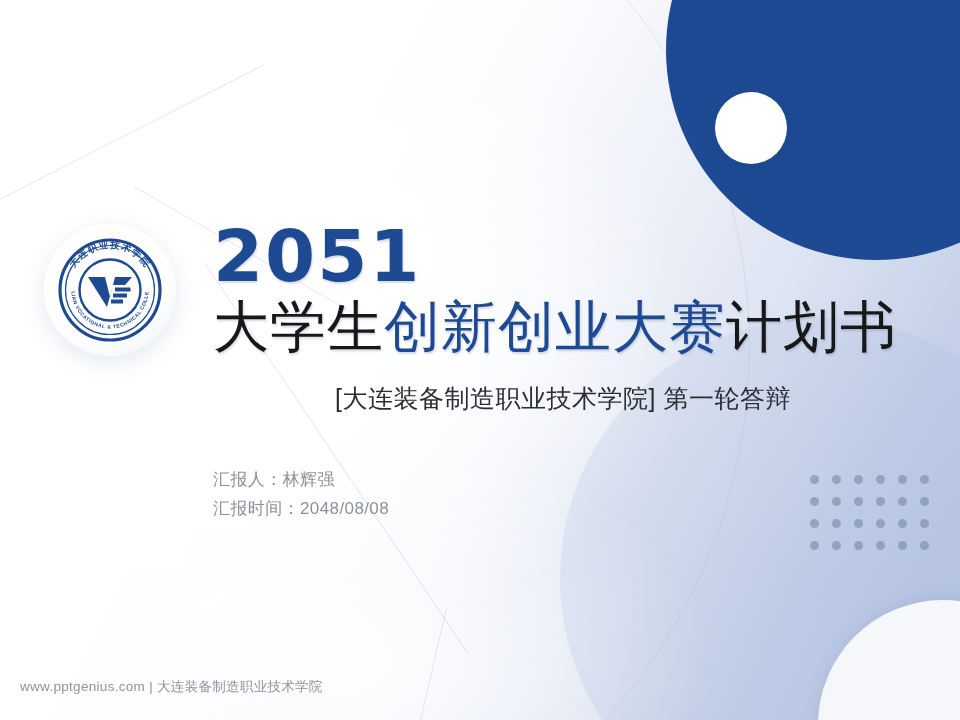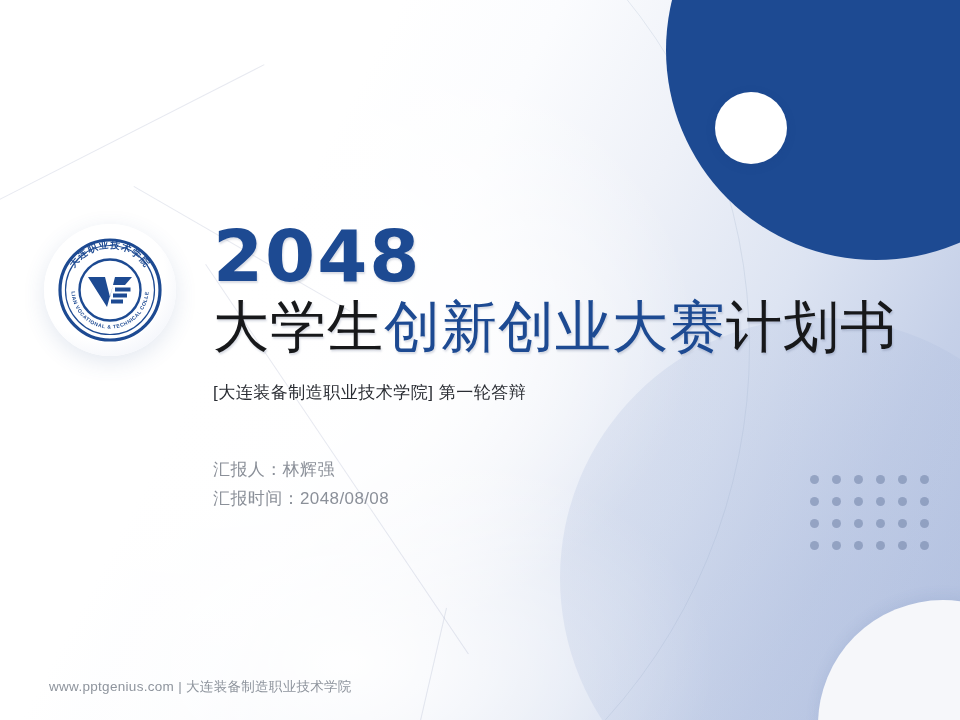--- a/index.html
+++ b/index.html
@@ -168,39 +168,40 @@
     font-weight: normal;
     letter-spacing: 1px;
     color: #17181a;
     white-space: nowrap;
     text-shadow: 1px 2px 2px rgba(80,95,130,0.22);
   }
   .headline .hl-blue { color: #1d4a92; }
 
   .subtitle {
     margin-top: 26px;
-    font-size: 17px;
+    font-size: 25px;
     line-height: 1.3;
     color: #2a2d33;
     letter-spacing: 0.5px;
+    text-align: center;
   }
 
   .meta {
     margin-top: 50px;
     font-size: 17px;
     line-height: 1.72;
     color: #8b9099;
     letter-spacing: 0.4px;
   }
   .meta .meta-row { display: block; }
 
   
   .footer {
     position: absolute;
-    left: 49px;
+    left: 20px;
     bottom: 24px;
     font-size: 13.5px;
     color: #8e949d;
     letter-spacing: 0.3px;
   }
 </style>
 </head>
 <body>
 
 <div class="slide">
@@ -269,21 +270,21 @@
       <g fill="#1d4a92">
         <path d="M 33,42 L 50,42 L 55,62 L 60,42 L 77,42 L 70,50 L 58,50 L 52,72 Z"></path>
         <rect x="60" y="52.5" width="15.5" height="4.0"></rect>
         <rect x="58" y="58.5" width="14" height="4.0"></rect>
         <rect x="56" y="64.5" width="12" height="4.0"></rect>
       </g>
     </svg>
   </div>
 
   <div class="content">
-    <div class="year">2048</div>
+    <div class="year">2051</div>
     <div class="headline" id="headline"><span>大学生</span><span class="hl-blue">创新创业大赛</span><span>计划书</span></div>
     <div class="subtitle">[大连装备制造职业技术学院] 第一轮答辩</div>
     <div class="meta">
       <span class="meta-row">汇报人：林辉强</span>
       <span class="meta-row">汇报时间：2048/08/08</span>
     </div>
   </div>
 
   <div class="footer">www.pptgenius.com | 大连装备制造职业技术学院</div>
 

